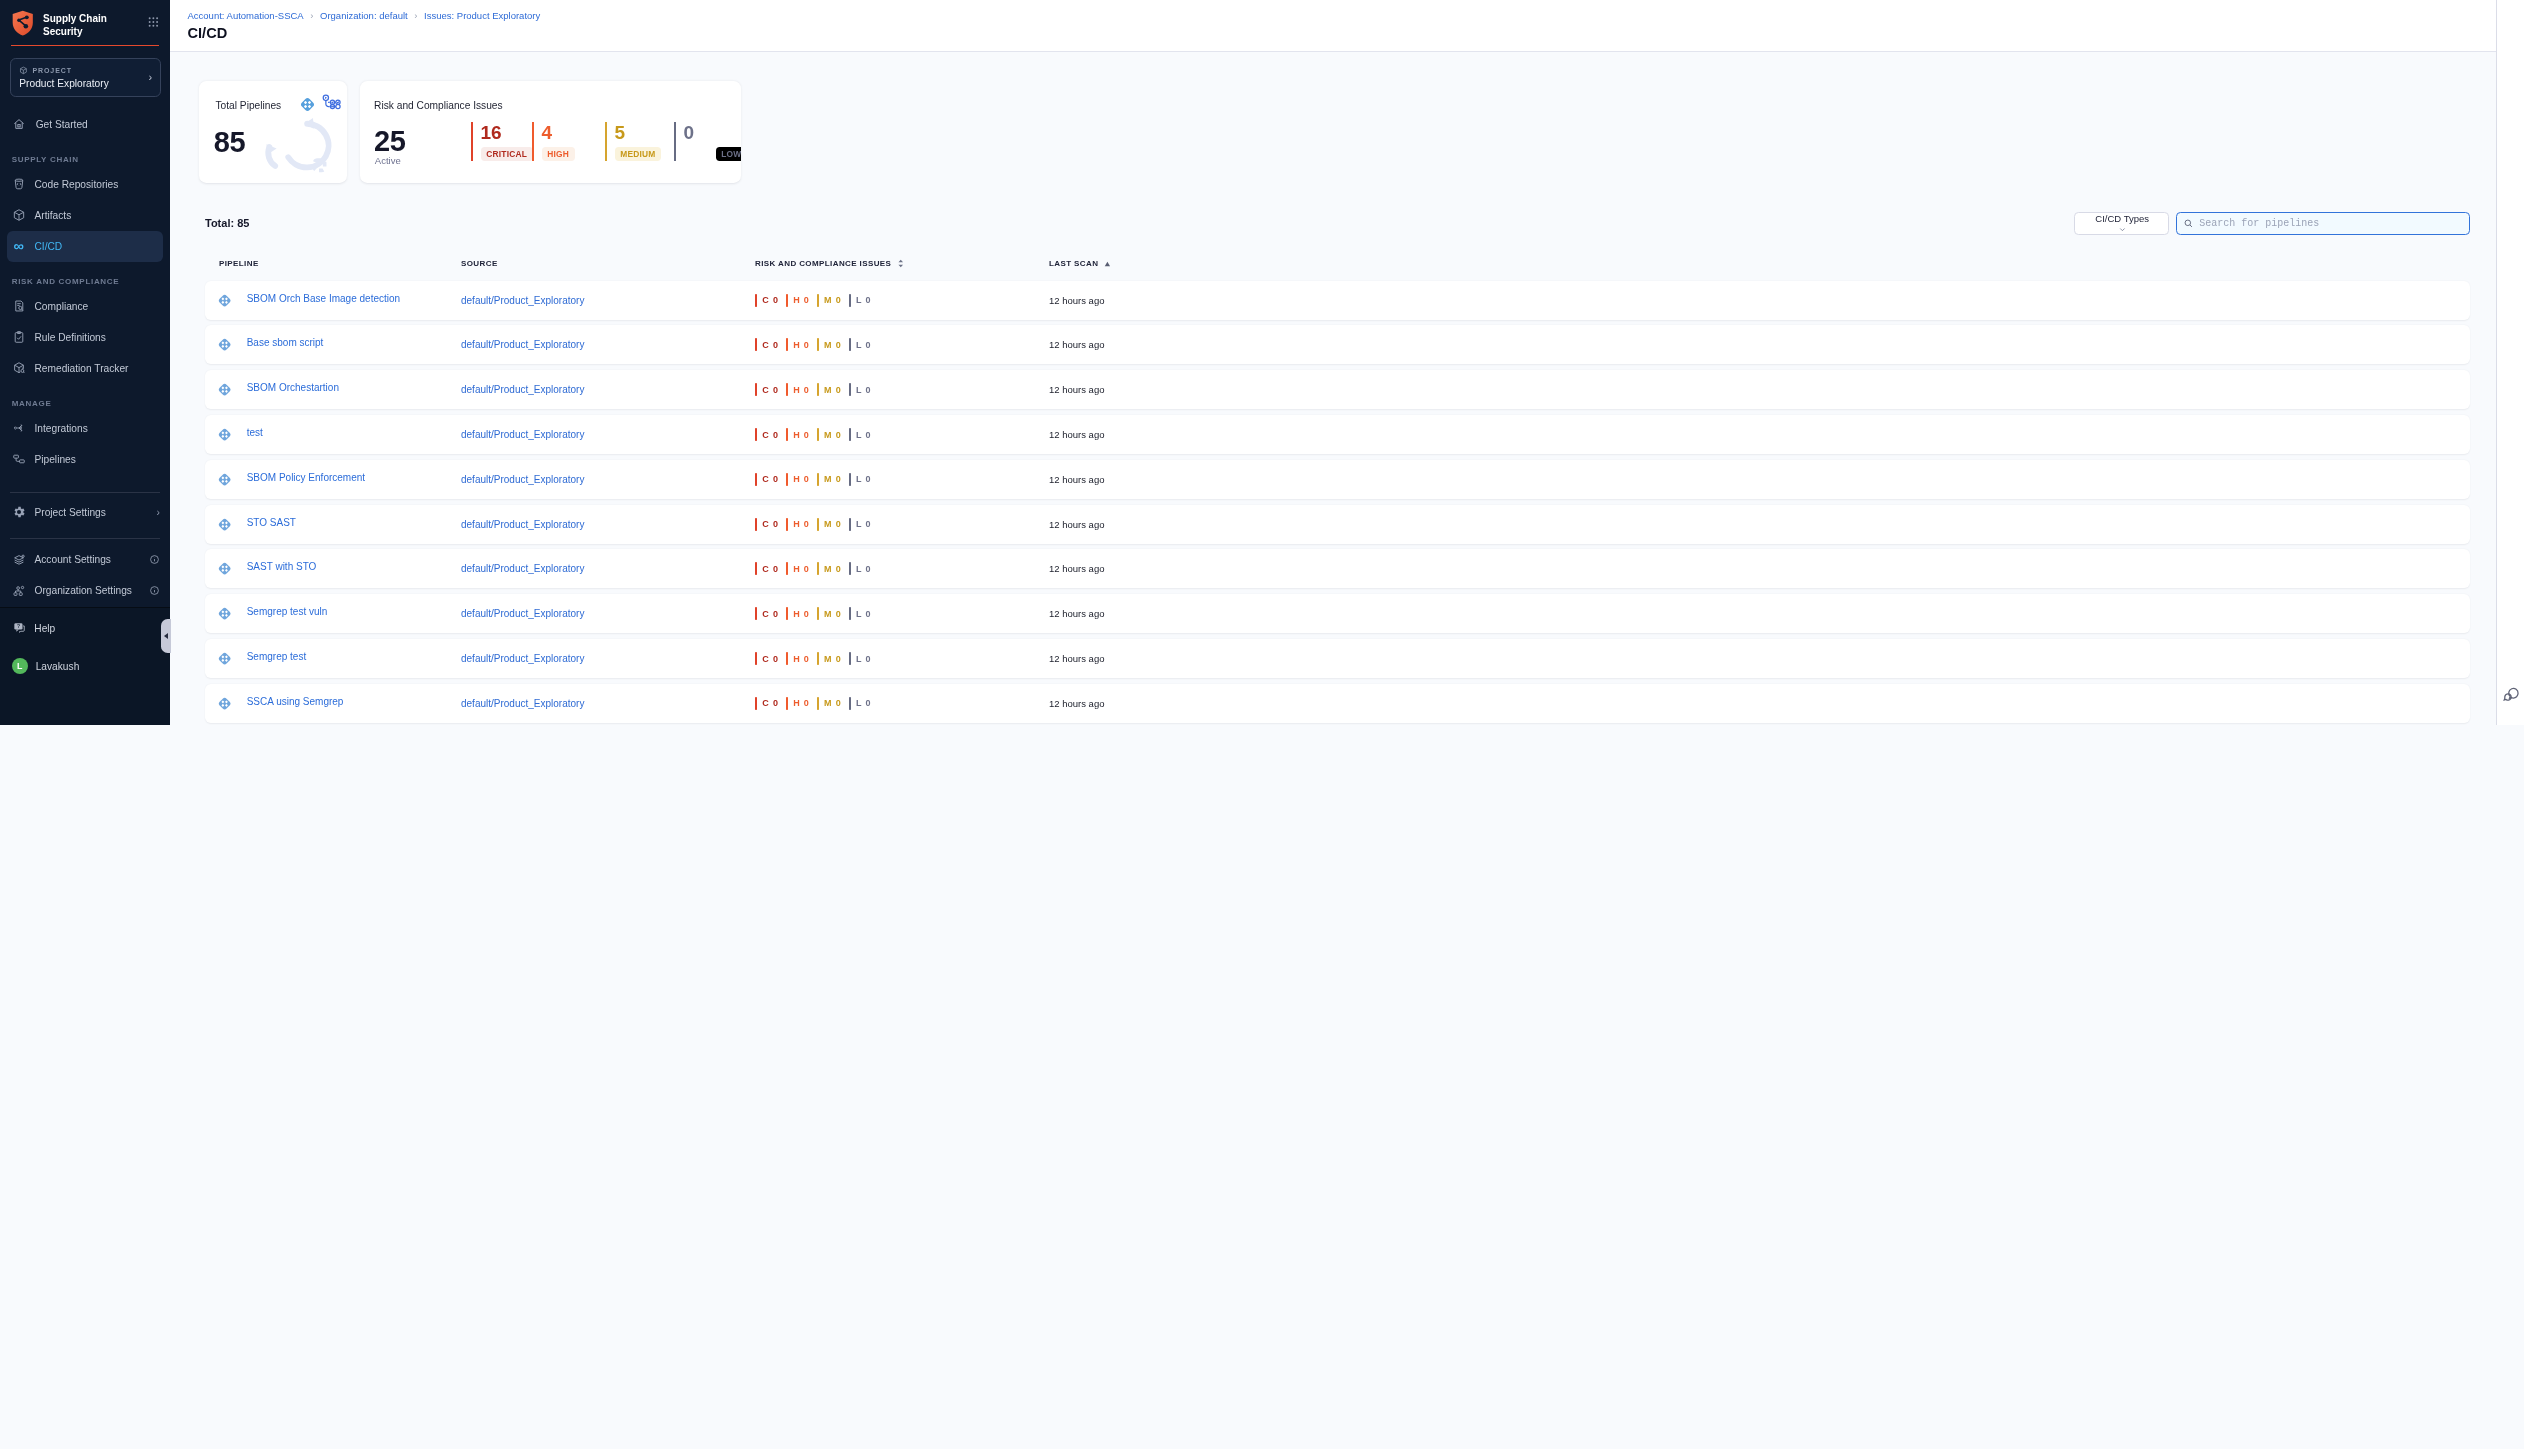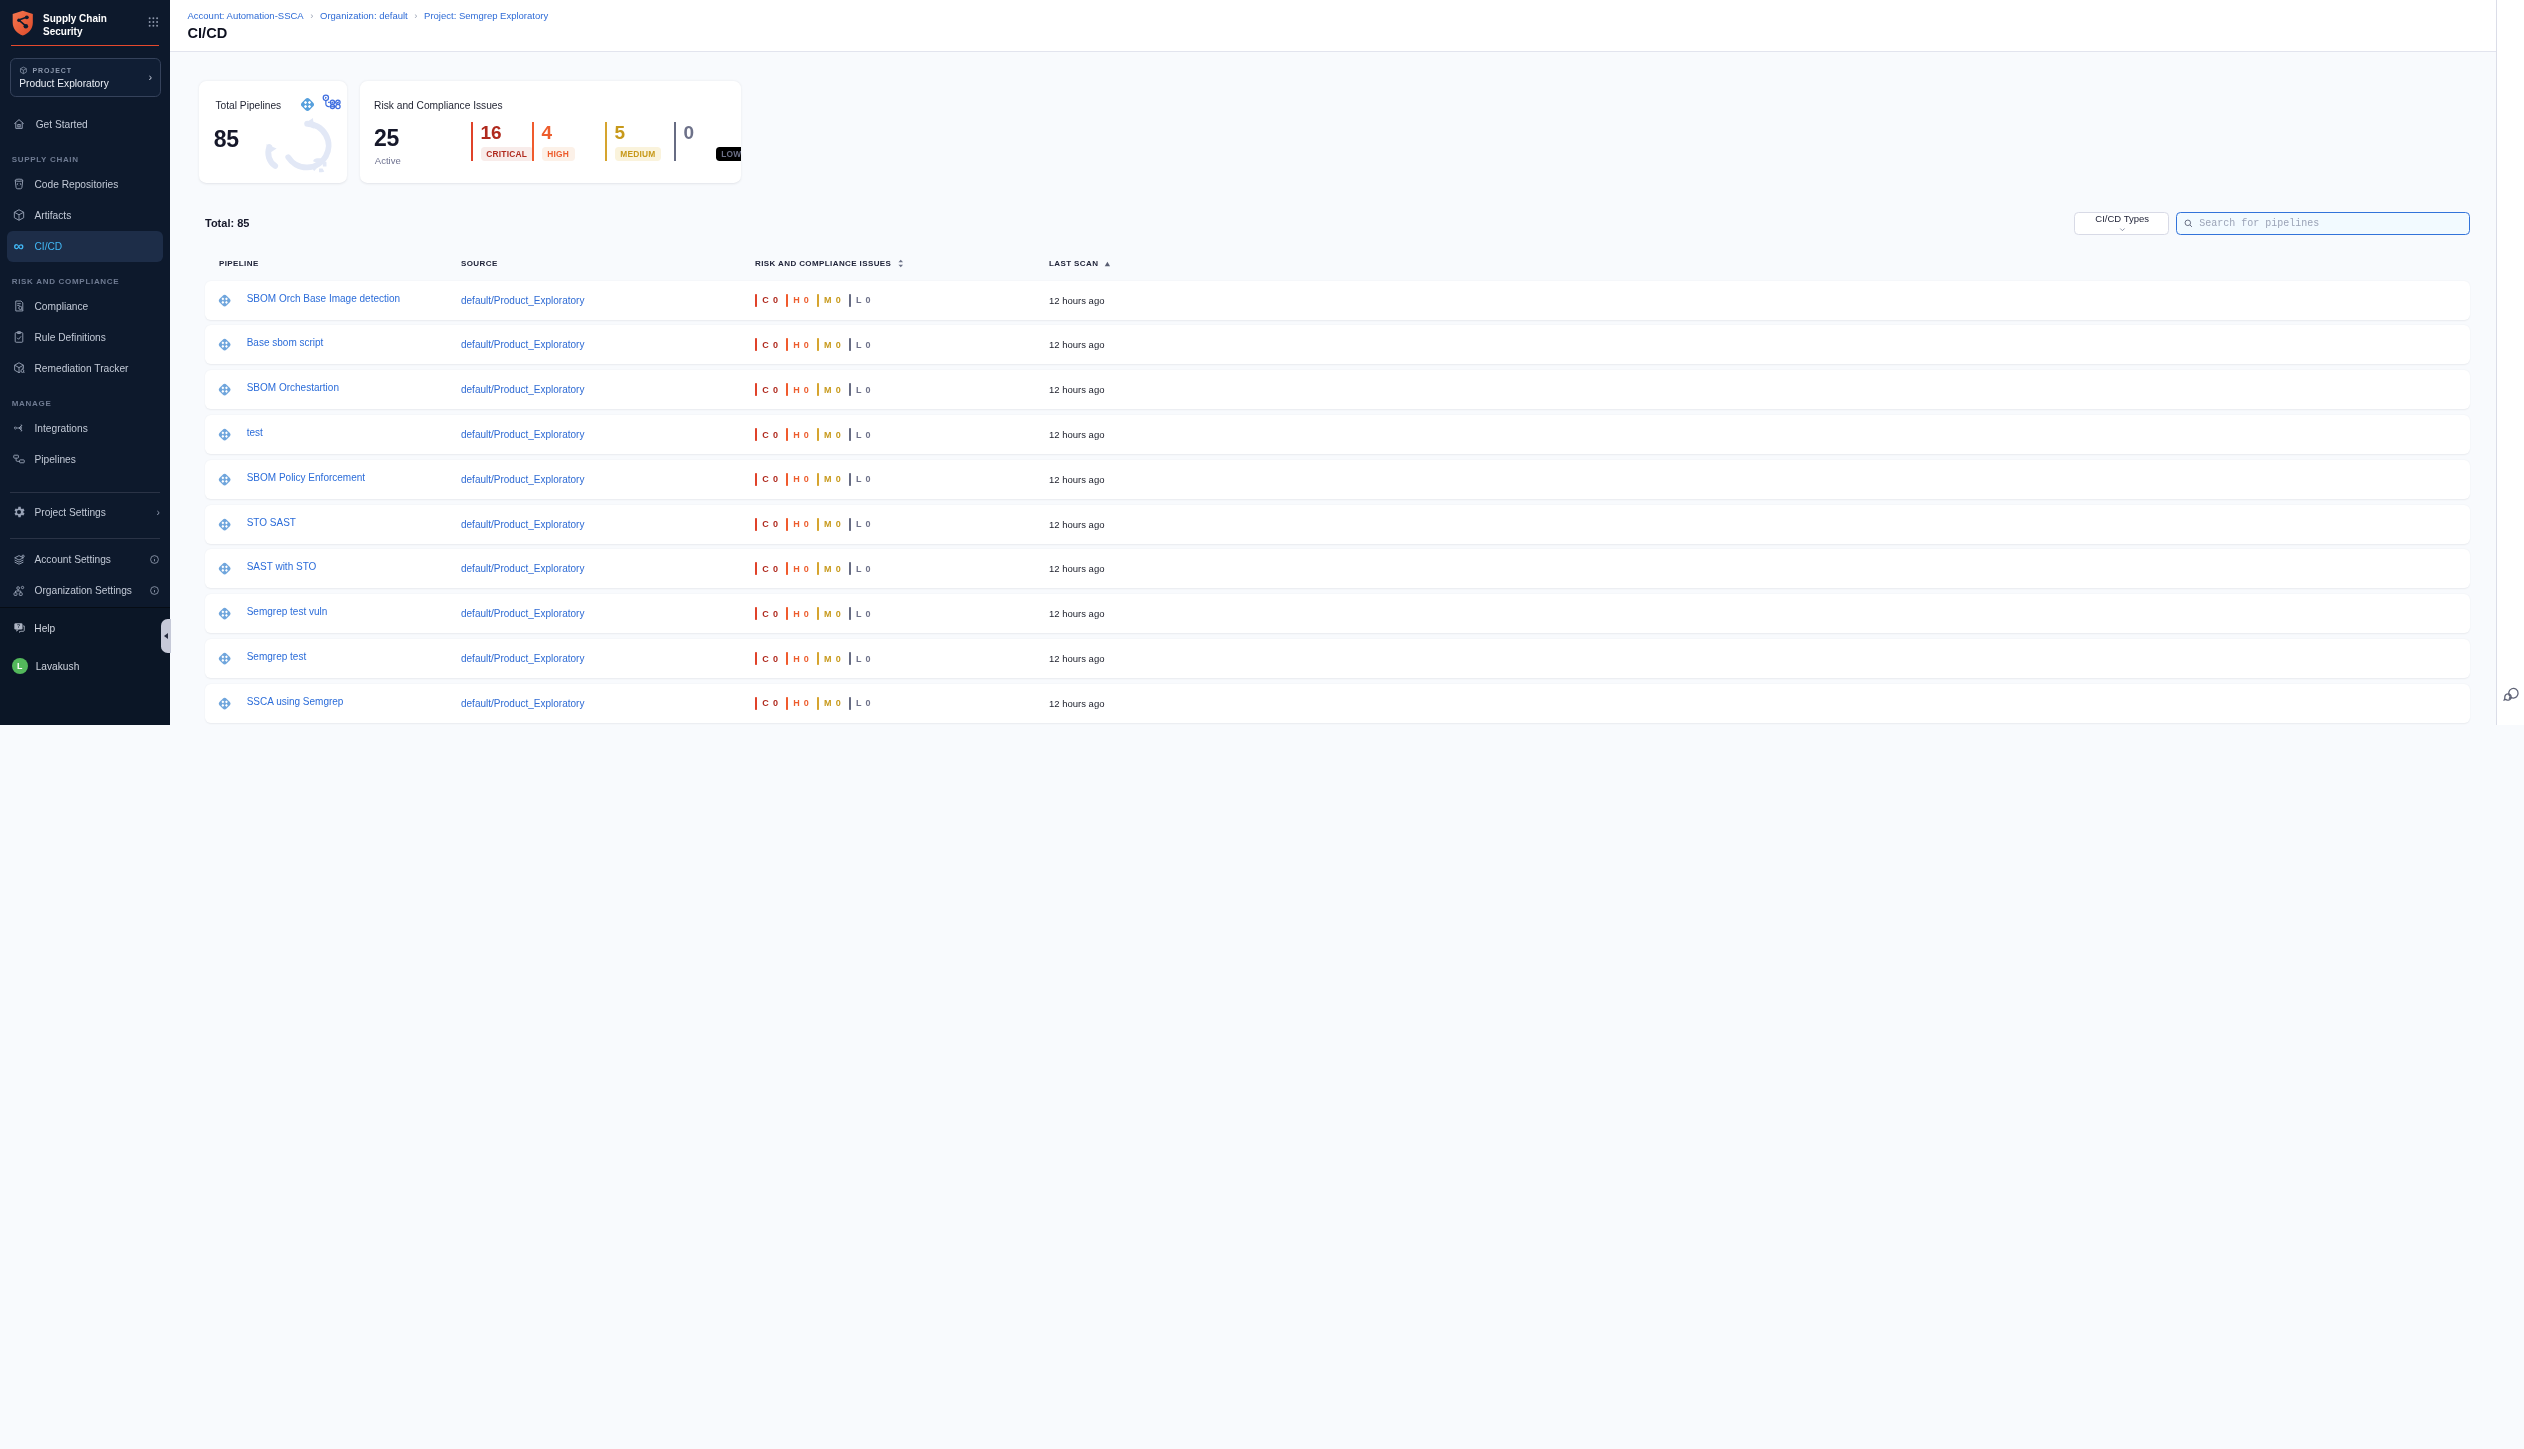--- a/index.html
+++ b/index.html
@@ -55,21 +55,21 @@
 
   
   .cards-row { margin:29px 0 0 28.5px; display:flex; gap:13px; }
   .card { background:#FFFFFF; border-radius:7.3px; box-shadow:0 0.7px 2.2px rgba(40,41,61,0.10); height:102px; position:relative; overflow:hidden; }
   .card.total { width:148px; }
   .card.risk { width:381px; }
   .card-title { position:absolute; top:19px; left:14.6px; font-size:10.2px; color:#1E2130; }
   .card.total .card-title { left:17px;text-align:right; }
   .tp-ic1 { position:absolute; left:100px; top:14.6px; }
   .tp-ic2 { position:absolute; left:121px; top:12.4px; }
-  .big-num { position:absolute; left:14.6px; top:44px; font-size:23px; font-weight:700; color:#16182A; letter-spacing:-0.4px; }
+  .big-num { position:absolute; left:14.6px; top:44px; font-size:29px; font-weight:700; color:#16182A; letter-spacing:-0.4px; }
   .card.total .big-num { left:15.3px; top:45px; }
   .watermark { position:absolute; right:2.9px; bottom:1.5px; }
   .active-lbl { position:absolute; left:15.3px; top:74px; font-size:9.5px; color:#6F7391; }
   .sev-row { position:absolute; left:111px; top:41px; height:39px; display:flex; }
   .sev-col { border-left:2.2px solid; padding-left:8px; }
   .sev-col .num { font-size:19px; font-weight:700; line-height:1; margin-top:0.7px; }
   .sev-badge { display:inline-block; margin-top:5.1px; padding:2.2px 5.8px; border-radius:3.7px; font-size:8.4px; font-weight:700; letter-spacing:0.2px; }
   .w-critical { width:61px; } .w-high { width:73px; } .w-medium { width:69px; } .w-low { width:53px; }
   .c-critical { border-color:#E04229; } .c-critical .num, .c-critical .sev-badge { color:#B02A1E; } .c-critical .sev-badge { background:#F8ECEA; }
   .c-high { border-color:#F05B2D; } .c-high .num, .c-high .sev-badge { color:#ED5D2D; } .c-high .sev-badge { background:#FCF1E8; }
@@ -308,21 +308,21 @@
   </svg>
 </div>
 
 <main class="main">
   <div class="page-head">
     <div class="breadcrumb">
       <a>Account: Automation-SSCA</a>
       <span class="crumb-sep">›</span>
       <a>Organization: default</a>
       <span class="crumb-sep">›</span>
-      <a>Project: Semgrep Exploratory</a>
+      <a>Issues: Product Exploratory</a>
     </div>
     <div class="page-title">CI/CD</div>
   </div>
 
   <div class="page-body">
 
     <div class="cards-row">
       <div class="card total">
         <div class="card-title">Total Pipelines</div>
         <svg class="tp-ic1" width="17" height="17" viewBox="0 0 24 24">

